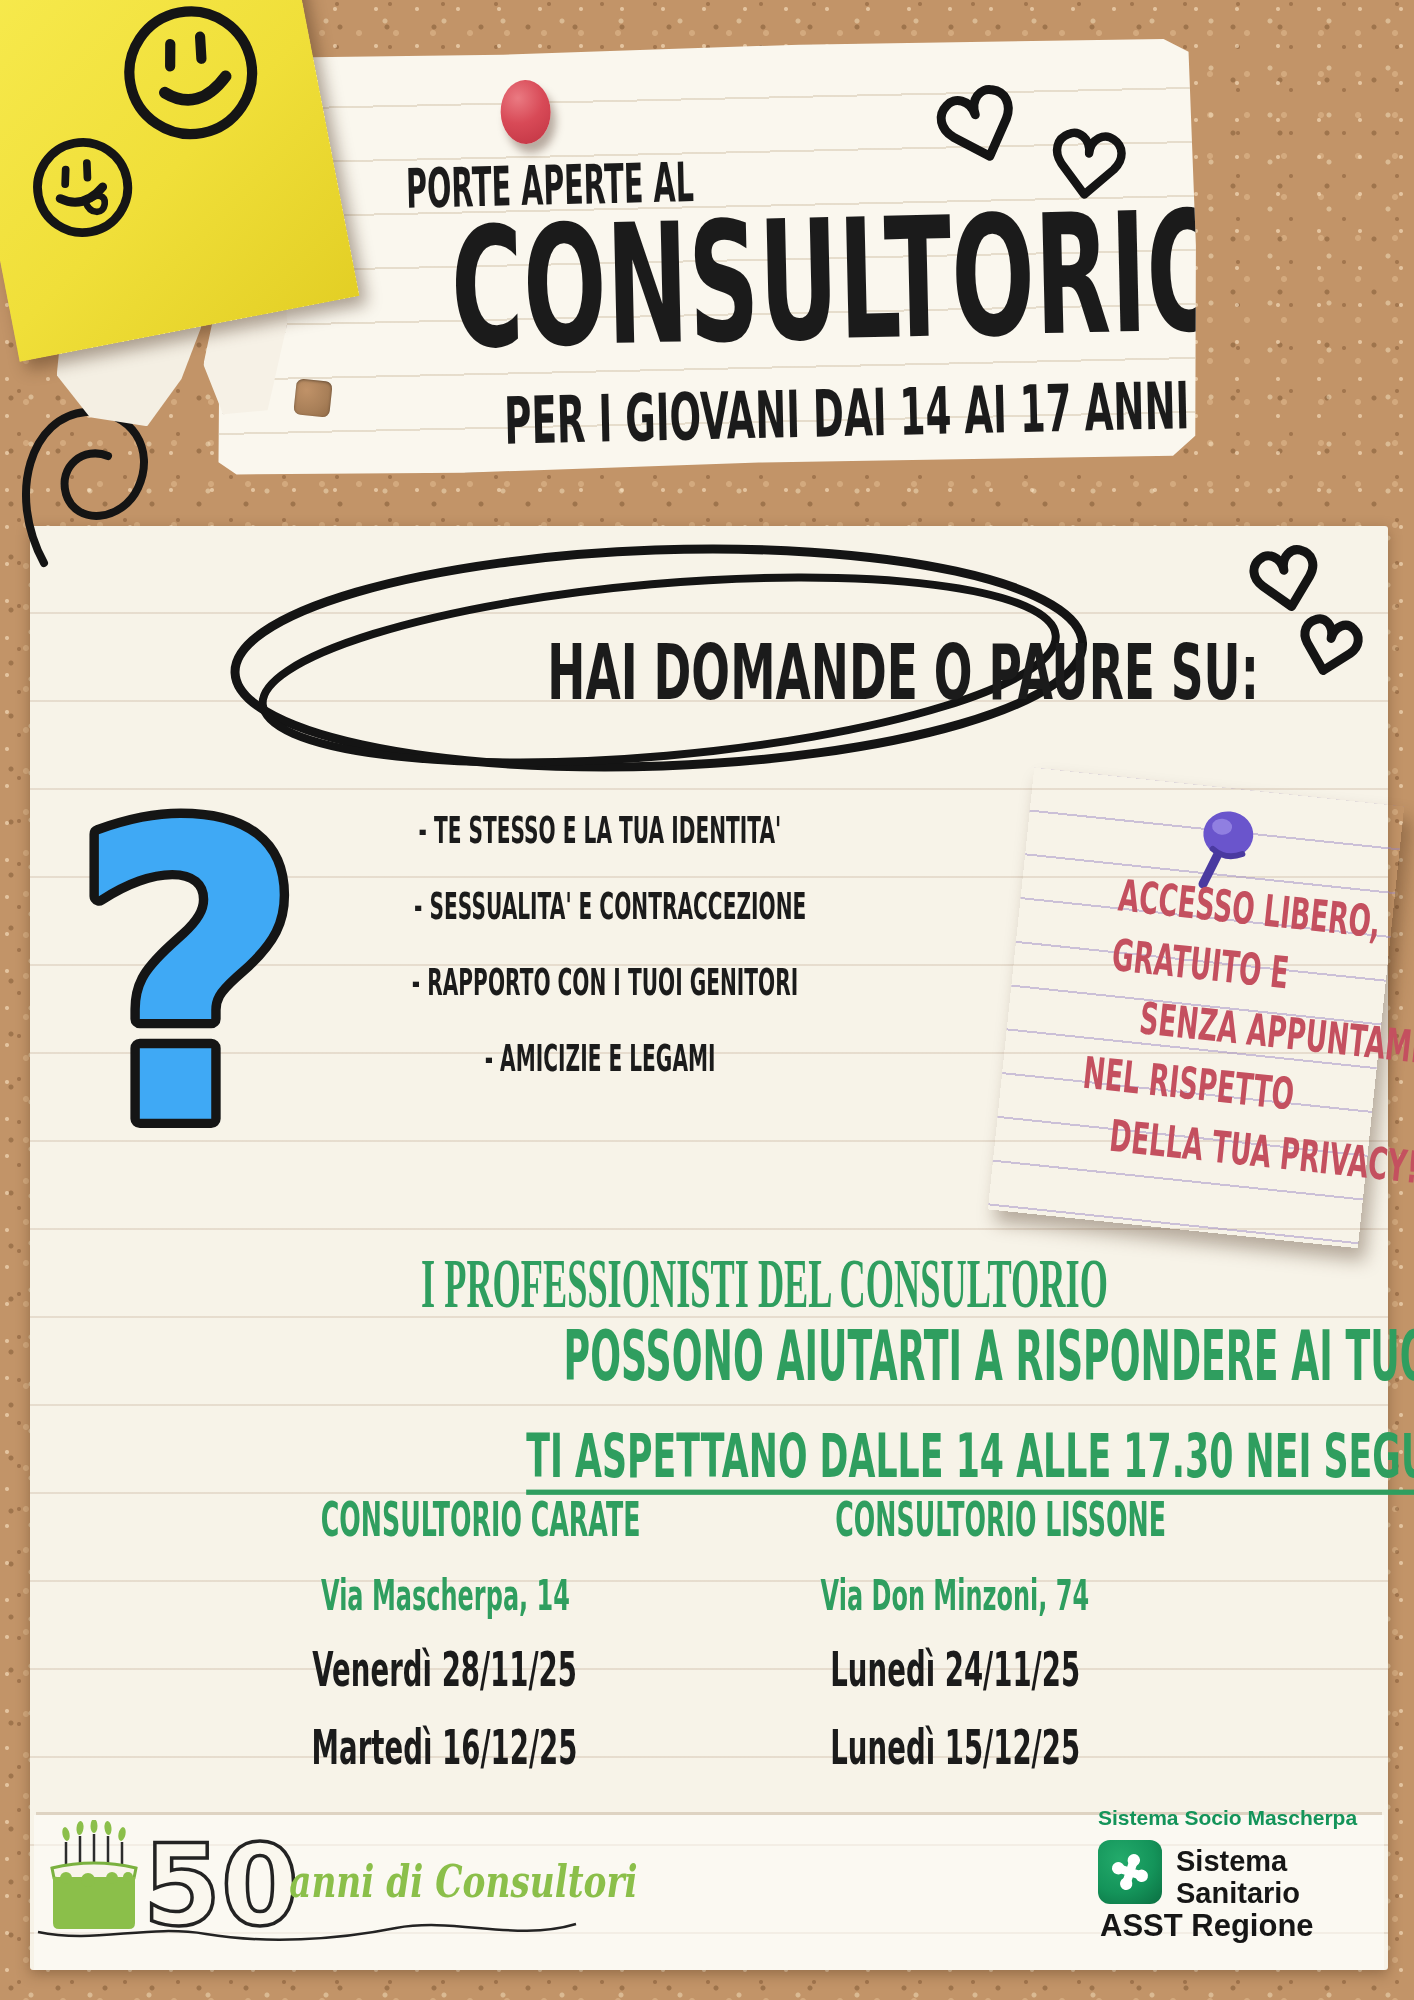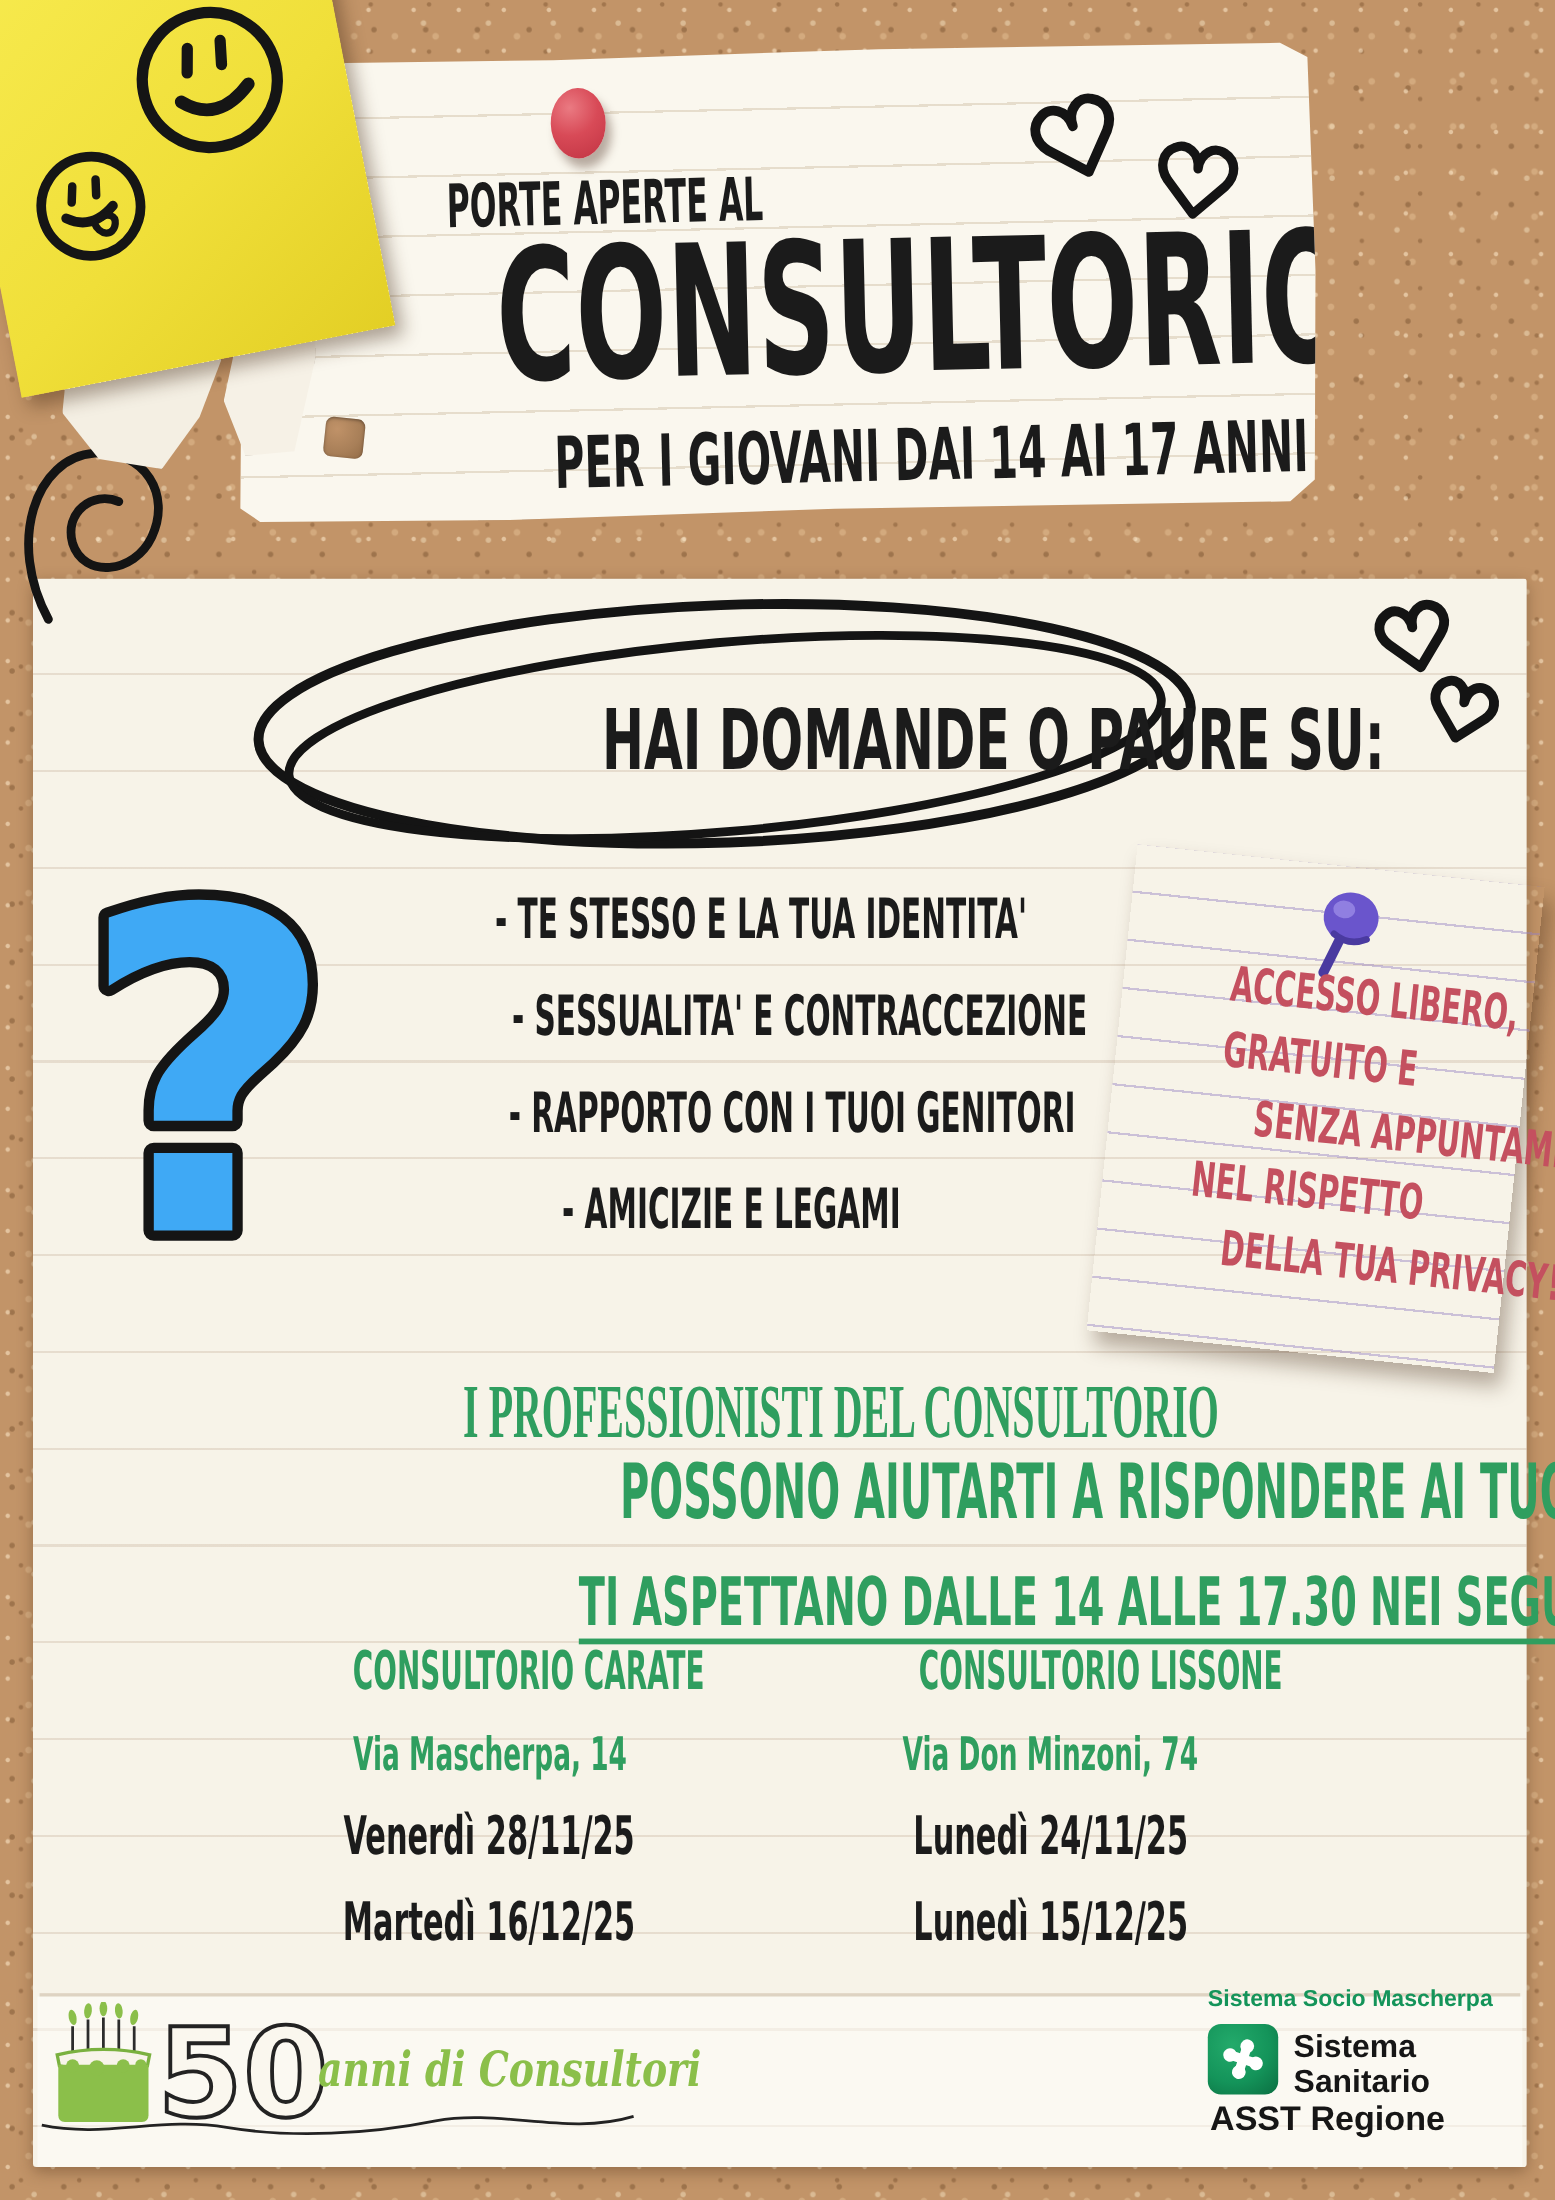--- a/index.html
+++ b/index.html
@@ -54,21 +54,21 @@
   .title-big .cond{transform:scale(.62,1.05);}
   .title-subtitle{left:60px;top:334px;width:800px;font-size:62px;}
   .title-subtitle .cond{transform:scale(.6,1.05);}
 
   
   .question-heading{left:310px;top:628px;width:760px;font-size:76px;z-index:3;}
   .question-heading .cond{transform:scale(.6,1);}
 
   
   .topics{left:260px;top:812px;width:680px;z-index:2;}
-  .topic-item{font-size:48px;line-height:1;margin-bottom:40px;text-align:right;}
+  .topic-item{font-size:36px;line-height:1;margin-bottom:40px;}
   .topic-item .cond{transform:scale(.56,1.05);}
 
   
   .purple-note{left:1010px;top:786px;width:372px;height:444px;z-index:4;
     background:linear-gradient(160deg,#ded5f3 0%,#d5caee 60%,#c9bce6 100%);
     background-image:repeating-linear-gradient(to bottom, transparent 0 42px, rgba(150,130,195,.45) 42px 44px);
     transform:rotate(6deg);box-shadow:8px 12px 18px rgba(60,35,15,.35);}
   .note-text{position:absolute;left:10px;top:88px;width:352px;text-align:center;
     font-weight:700;color:#c4505f;font-size:44px;line-height:60px;}
   .note-text .note-line .cond{transform:scale(.6,1);}

